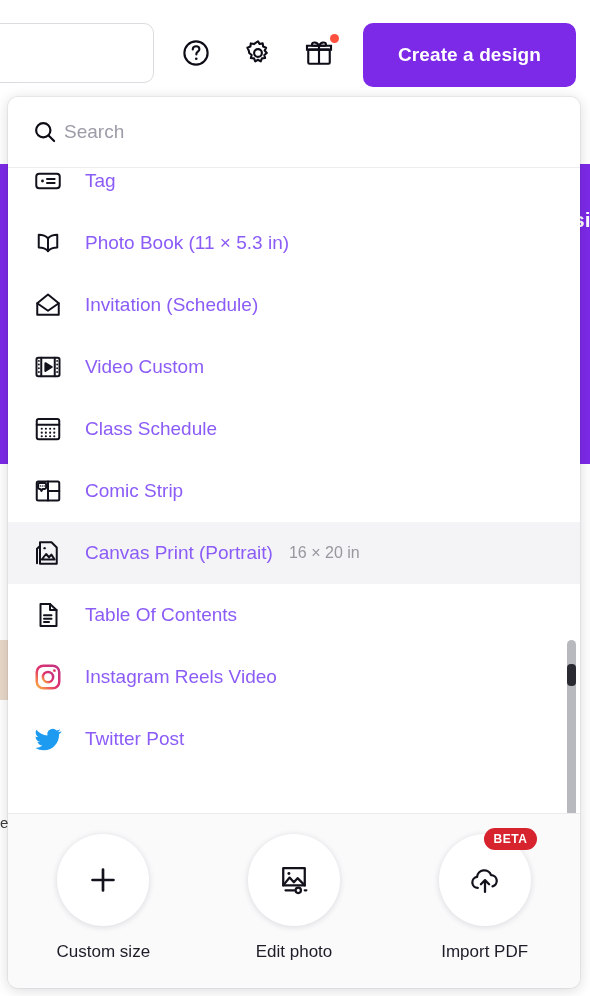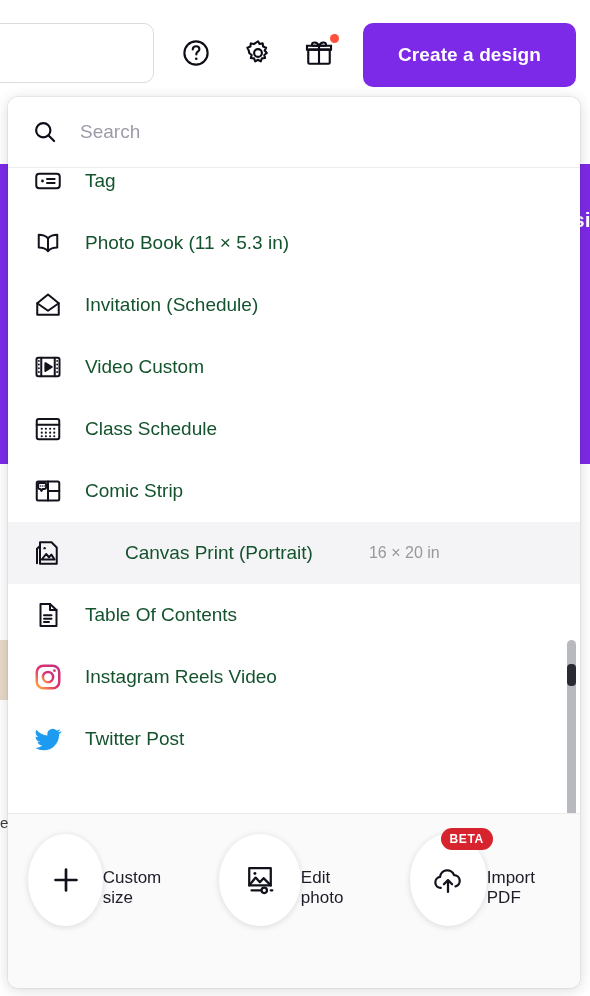--- a/index.html
+++ b/index.html
@@ -78,40 +78,40 @@
     box-shadow:0 2px 14px rgba(20,20,40,.16), 0 0 0 1px rgba(20,20,40,.05);
     overflow:hidden; display:flex; flex-direction:column; z-index:8;
   }
 
   .search-row {
     flex:0 0 71px; display:flex; align-items:center;
     padding:0 22px; border-bottom:1px solid #ededf0; background:#fff;
   }
   .search-row .mag { flex:0 0 30px; height:30px; display:flex; align-items:center; justify-content:center; }
   .search-input {
-    flex:1; border:none; outline:none; margin-left:20px;
+    flex:1; border:none; outline:none; margin-left:4px;
     font-family:"Liberation Sans", sans-serif; font-size:19px; color:#1d1d28;
     background:transparent;
   }
   .search-input::placeholder { color:#9c9ca8; }
 
   
   .list-wrap { position:relative; flex:1 1 auto; overflow:hidden; background:#fff; }
   .list { position:absolute; left:0; top:-18px; width:100%; }
 
   .row {
     display:flex; align-items:center; height:62px;
     padding:0 22px; cursor:pointer; background:#ffffff;
   }
-  .row.active { background:#f4f4f6;gap:40px; }
+  .row.active { background:#f4f4f6; }
   .row .ico {
     flex:0 0 36px; height:36px; display:flex; align-items:center; justify-content:center;
   }
   .row .label {
-    margin-left:19px; font-size:19px; color:#14532d; white-space:nowrap;
+    margin-left:19px; font-size:19px; color:#8b5cf6; white-space:nowrap;
   }
   .row .dims {
     margin-left:16px; font-size:16px; color:#97979f; white-space:nowrap;
   }
 
   
   .sb-track {
     position:absolute; right:2px; top:0; width:9px; height:100%;
     background:transparent;
   }
@@ -124,21 +124,21 @@
     background:#2a2a33; border-radius:4px;
   }
 
   
   .footer {
     flex:0 0 175px; border-top:1px solid #ebebee; background:#fafafb;
     display:flex; align-items:flex-start; justify-content:space-around;
     padding-top:20px;
   }
   .foot-item {
-    width:150px; display:flex; flex-direction:row; align-items:center; cursor:pointer;
+    width:150px; display:flex; flex-direction:column; align-items:center; cursor:pointer;
     position:relative;
   }
   .circle {
     width:92px; height:92px; border-radius:50%; background:#ffffff;
     box-shadow:0 1px 6px rgba(20,20,40,.14);
     display:flex; align-items:center; justify-content:center; position:relative;
   }
   .foot-label { margin-top:16px; font-size:17px; color:#1d1d28; }
   .beta {
     position:absolute; right:-6px; top:-6px;

